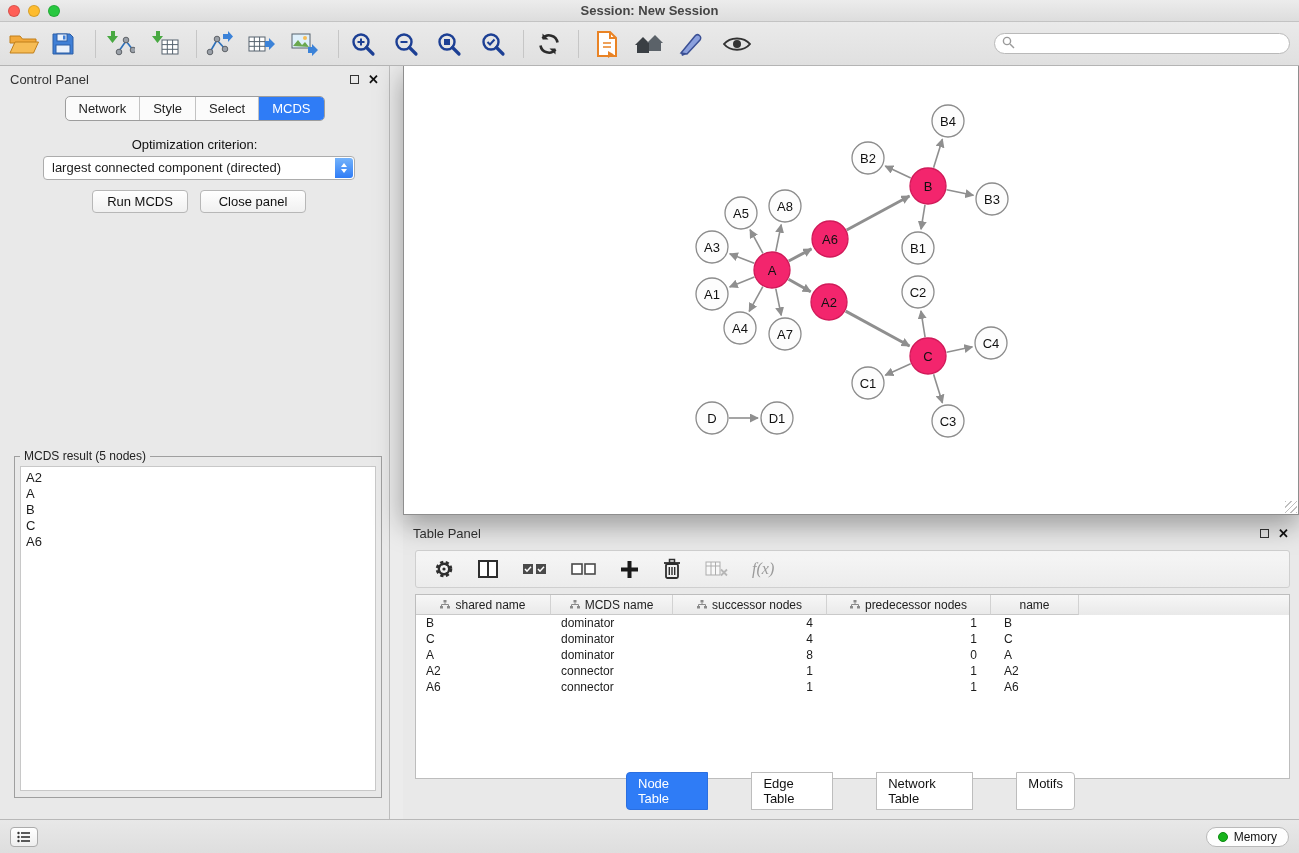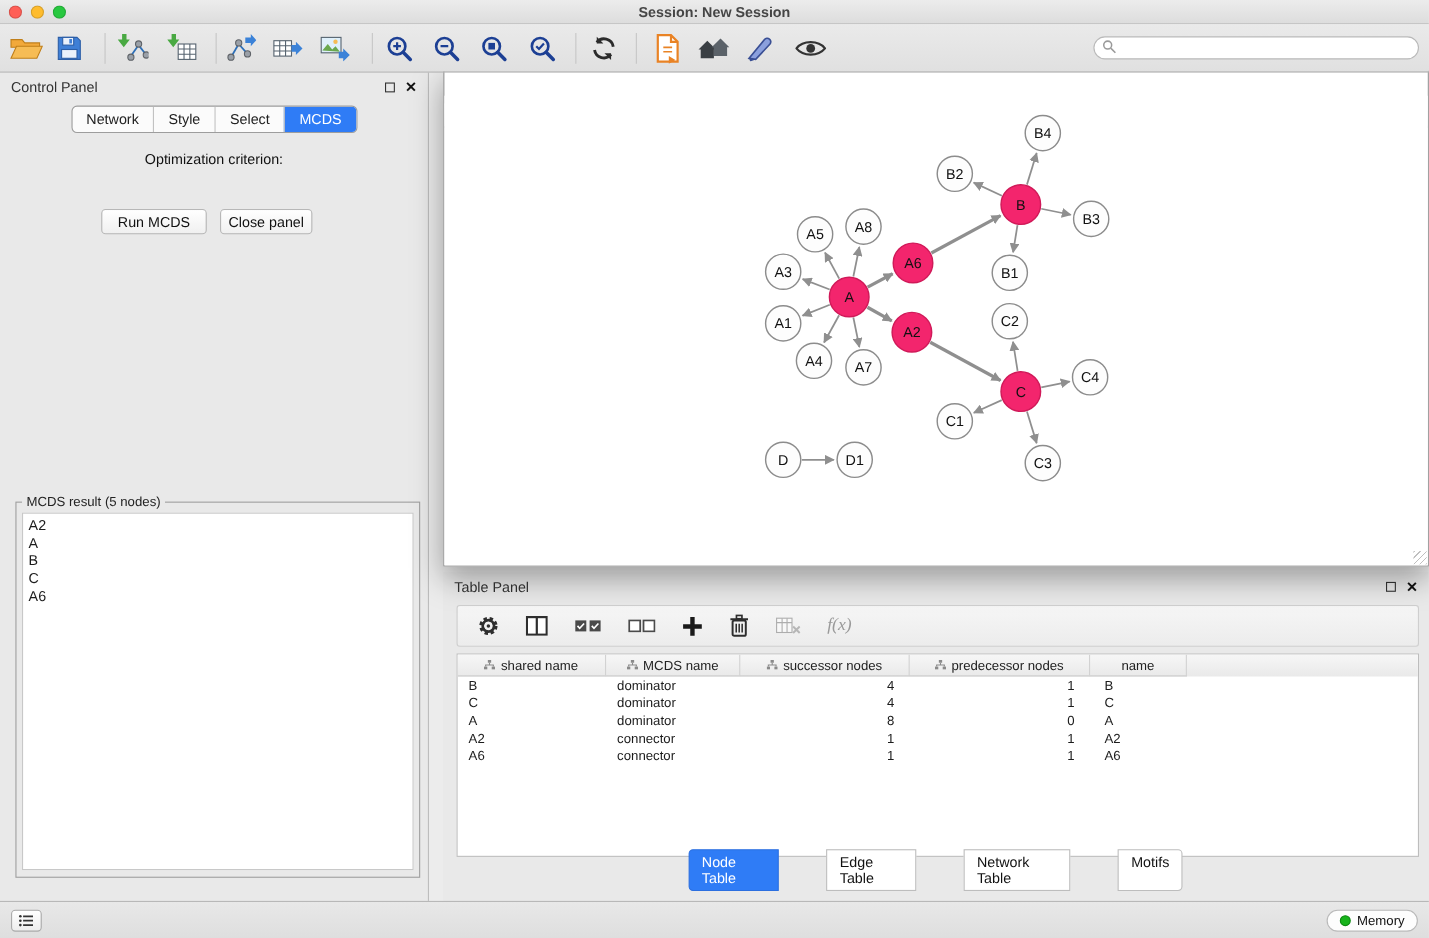--- a/index.html
+++ b/index.html
@@ -39,21 +39,21 @@
     border:1px solid #acacac; border-radius:4px;}
   .combo-text { line-height:22px; padding-left:8px;}
   .combo-stepper { position:absolute; right:1px; top:1px; bottom:1px; width:18px;
     background:linear-gradient(#74b3fb,#2f7cf6); border-radius:0 3px 3px 0;
     display:flex; flex-direction:column; align-items:center; justify-content:center; gap:2px;}
   .step-up{width:0;height:0;border-left:3.5px solid transparent;border-right:3.5px solid transparent;border-bottom:4.5px solid #fff;}
   .step-down{width:0;height:0;border-left:3.5px solid transparent;border-right:3.5px solid transparent;border-top:4.5px solid #fff;}
   .mac-btn { position:absolute; top:124px; height:23px; background:linear-gradient(#ffffff,#f0f0f0);
     border:1px solid #b7b7b7; border-radius:4px; text-align:center; line-height:21px; color:#111;}
   .btn-run { left:92px; width:96px;}
-  .btn-close { left:200px; width:84px;}
+  .btn-close { left:200px; width:106px;}
   .result-group { position:absolute; left:14px; top:390px; width:368px; height:342px; border:1px solid #9f9f9f;}
   .result-legend { position:absolute; top:-8px; left:5px; background:#e9e9e9; padding:0 4px; font-size:12px; color:#222;}
   .result-list { position:absolute; left:5px; top:9px; right:5px; bottom:6px; background:#fff;
     border:1px solid #c8c8c8; overflow:auto; padding:3px 5px; line-height:16px; font-size:13px;}
   
   .net-window { position:absolute; left:403px; top:64px; width:896px; height:451px; background:#fff;
     border:1px solid #8e8e8e; box-shadow:0 10px 26px rgba(0,0,0,.35); z-index:3;}
   .net-titlebar { height:22px; background:linear-gradient(#ededed,#d9d9d9); border-bottom:1px solid #b3b3b3; position:relative;}
   .nt { position:absolute; top:5px; width:11px; height:11px; border-radius:50%; border:1px solid rgba(0,0,0,.15);}
   .nt-red{left:11px;background:#ff5f57}.nt-yellow{left:27px;background:#febc2e}.nt-green{left:43px;background:#28c840}
@@ -257,20 +257,27 @@
       <span class="close-glyph">✕</span>
     </span>
   </div>
   <div class="seg">
     <span class="seg-item">Network</span>
     <span class="seg-item">Style</span>
     <span class="seg-item">Select</span>
     <span class="seg-item active">MCDS</span>
   </div>
   <div class="opt-label">Optimization criterion:</div>
+  <div class="combo">
+    <div class="combo-text">largest connected component (directed)</div>
+    <div class="combo-stepper">
+      <span class="step-up"></span>
+        <span class="step-down"></span>
+    </div>
+  </div>
   <div class="mac-btn btn-run">Run MCDS</div>
   <div class="mac-btn btn-close">Close panel</div>
   <div class="result-group">
     <span class="result-legend">MCDS result (5 nodes)</span>
     <div class="result-list" id="result-list">
         <div>A2</div>
         <div>A</div>
         <div>B</div>
         <div>C</div>
         <div>A6</div>

